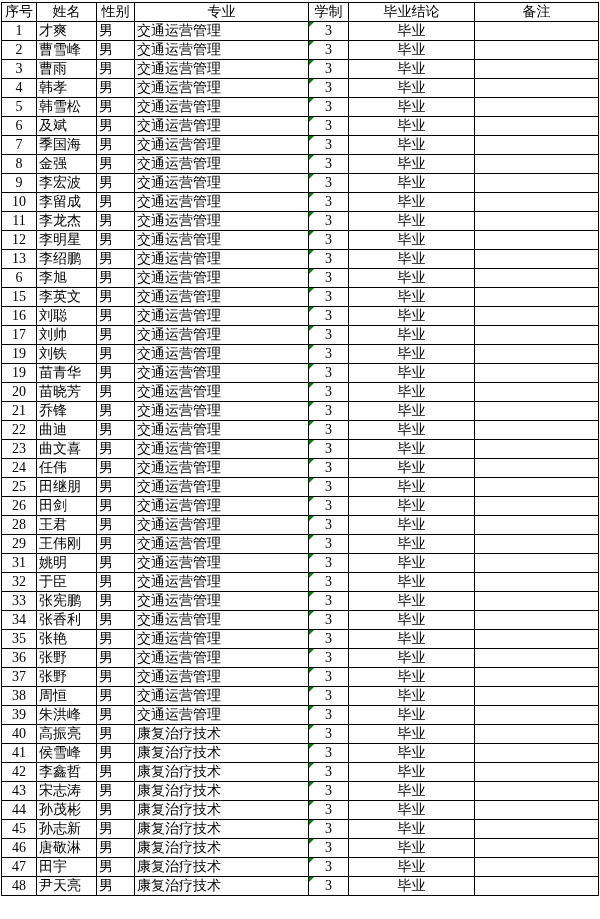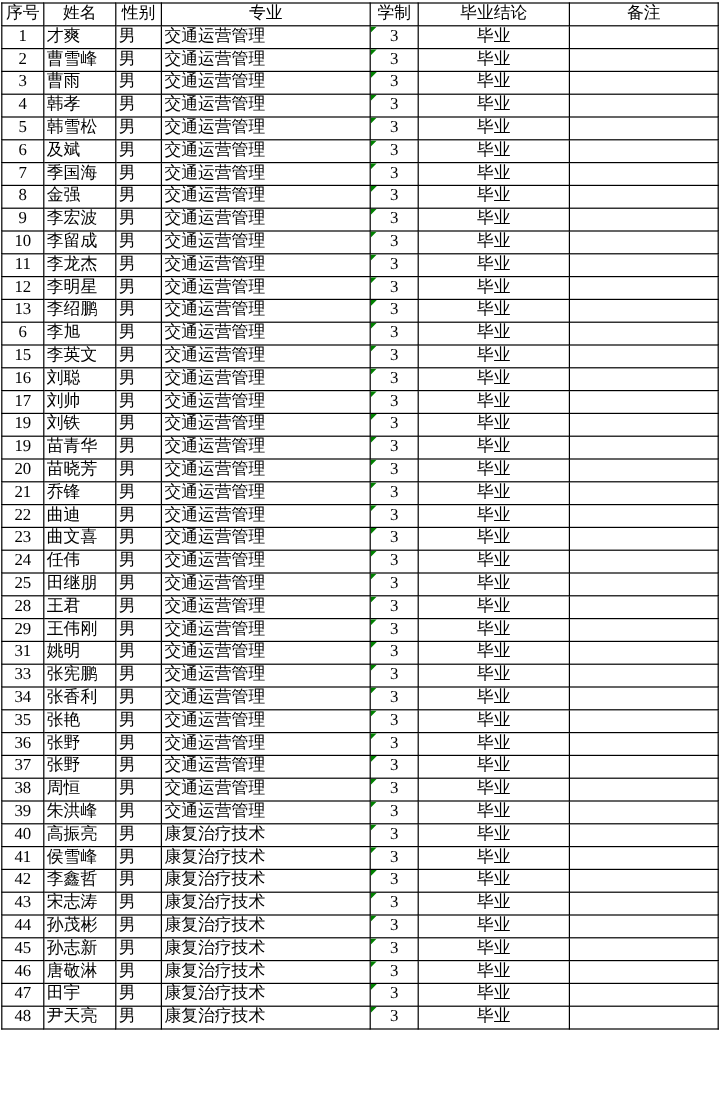--- a/index.html
+++ b/index.html
@@ -321,20 +321,29 @@
   <tr>
     <td class="c-center"><span class="cell-text">25</span></td>
     <td class="c-left"><span class="cell-text">田继朋</span></td>
     <td class="c-left"><span class="cell-text">男</span></td>
     <td class="c-left"><span class="cell-text">交通运营管理</span></td>
     <td class="years-cell"><span class="corner-triangle"></span><span class="cell-text">3</span></td>
     <td class="c-center"><span class="cell-text">毕业</span></td>
     <td class="c-center"><span class="cell-text"></span></td>
   </tr>
 
+  <tr>
+    <td class="c-center"><span class="cell-text">26</span></td>
+    <td class="c-left"><span class="cell-text">田剑</span></td>
+    <td class="c-left"><span class="cell-text">男</span></td>
+    <td class="c-left"><span class="cell-text">交通运营管理</span></td>
+    <td class="years-cell"><span class="corner-triangle"></span><span class="cell-text">3</span></td>
+    <td class="c-center"><span class="cell-text">毕业</span></td>
+    <td class="c-center"><span class="cell-text"></span></td>
+  </tr>
 
 
   <tr>
     <td class="c-center"><span class="cell-text">28</span></td>
     <td class="c-left"><span class="cell-text">王君</span></td>
     <td class="c-left"><span class="cell-text">男</span></td>
     <td class="c-left"><span class="cell-text">交通运营管理</span></td>
     <td class="years-cell"><span class="corner-triangle"></span><span class="cell-text">3</span></td>
     <td class="c-center"><span class="cell-text">毕业</span></td>
     <td class="c-center"><span class="cell-text"></span></td>
@@ -354,20 +363,29 @@
   <tr>
     <td class="c-center"><span class="cell-text">31</span></td>
     <td class="c-left"><span class="cell-text">姚明</span></td>
     <td class="c-left"><span class="cell-text">男</span></td>
     <td class="c-left"><span class="cell-text">交通运营管理</span></td>
     <td class="years-cell"><span class="corner-triangle"></span><span class="cell-text">3</span></td>
     <td class="c-center"><span class="cell-text">毕业</span></td>
     <td class="c-center"><span class="cell-text"></span></td>
   </tr>
 
+  <tr>
+    <td class="c-center"><span class="cell-text">32</span></td>
+    <td class="c-left"><span class="cell-text">于臣</span></td>
+    <td class="c-left"><span class="cell-text">男</span></td>
+    <td class="c-left"><span class="cell-text">交通运营管理</span></td>
+    <td class="years-cell"><span class="corner-triangle"></span><span class="cell-text">3</span></td>
+    <td class="c-center"><span class="cell-text">毕业</span></td>
+    <td class="c-center"><span class="cell-text"></span></td>
+  </tr>
 
   <tr>
     <td class="c-center"><span class="cell-text">33</span></td>
     <td class="c-left"><span class="cell-text">张宪鹏</span></td>
     <td class="c-left"><span class="cell-text">男</span></td>
     <td class="c-left"><span class="cell-text">交通运营管理</span></td>
     <td class="years-cell"><span class="corner-triangle"></span><span class="cell-text">3</span></td>
     <td class="c-center"><span class="cell-text">毕业</span></td>
     <td class="c-center"><span class="cell-text"></span></td>
   </tr>

